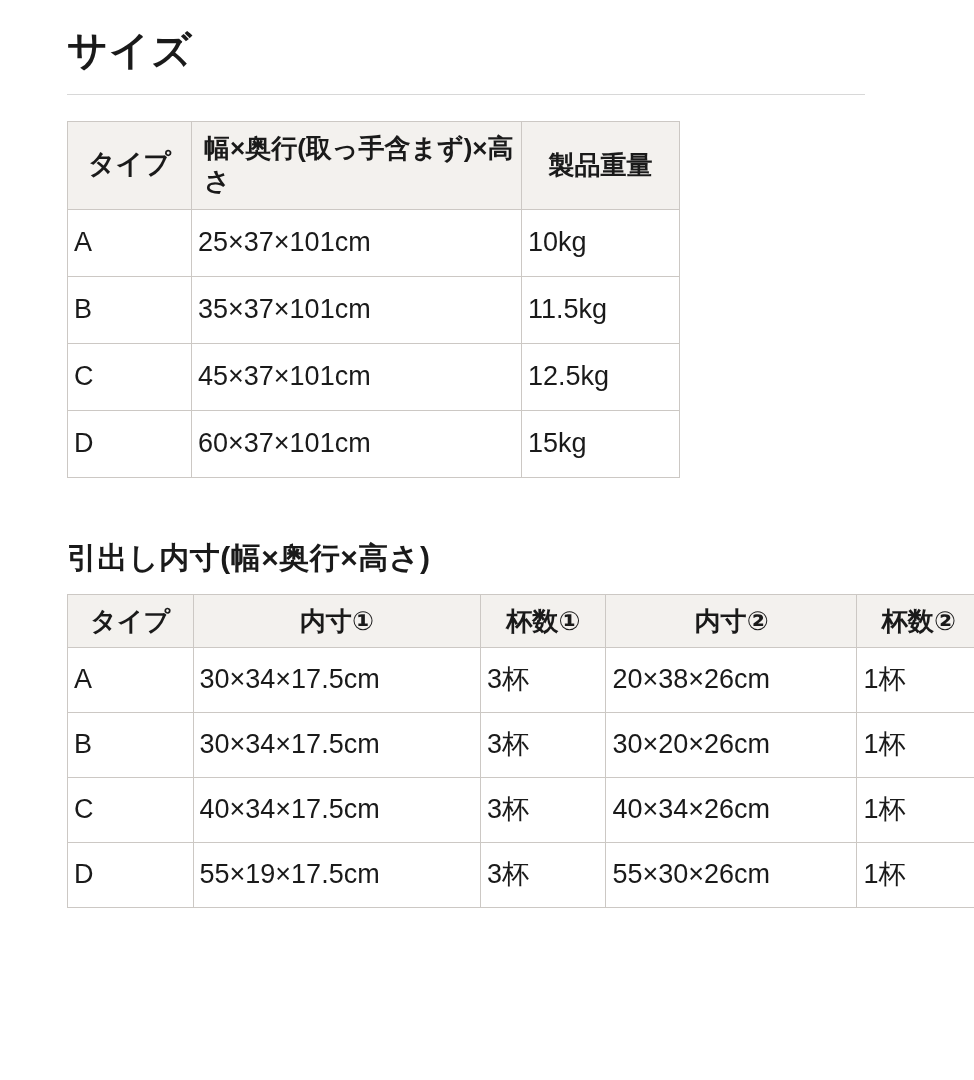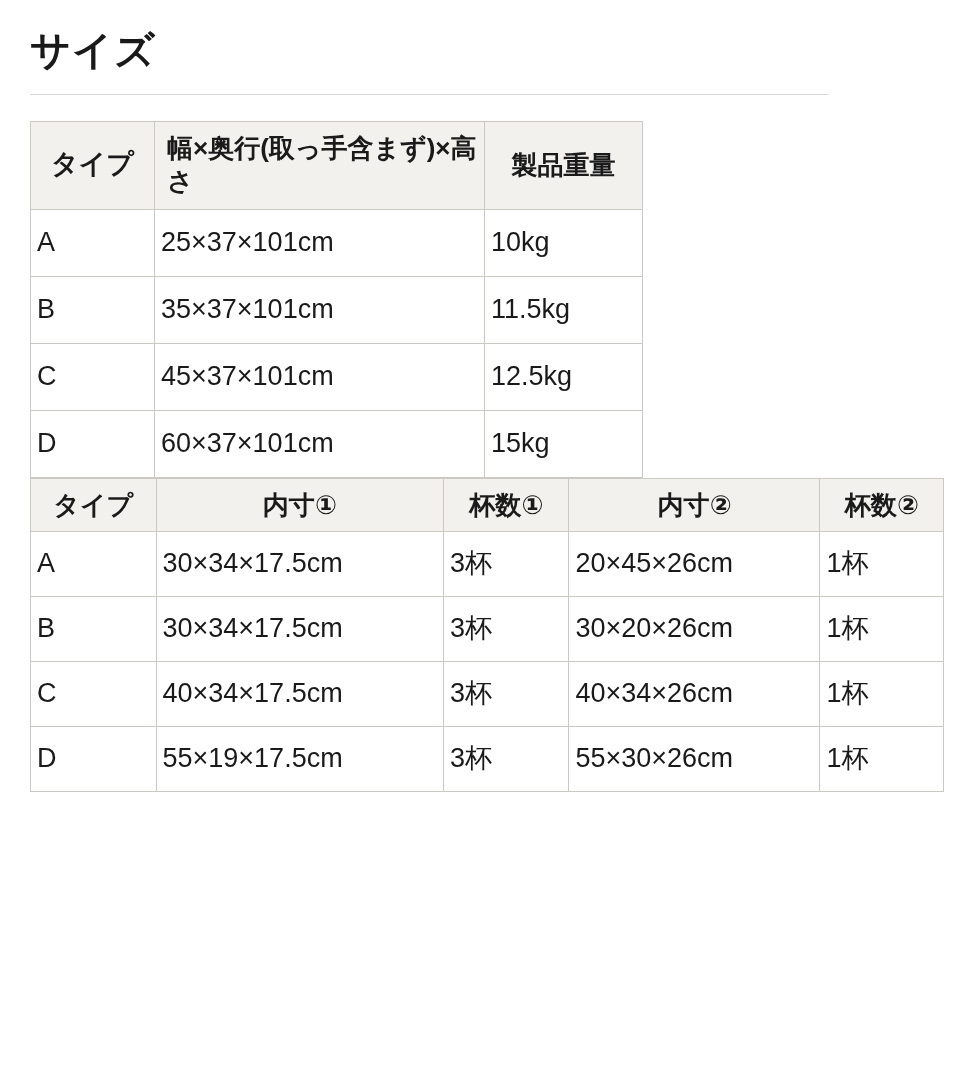--- a/index.html
+++ b/index.html
@@ -11,20 +11,21 @@
     width: 974px;
     min-height: 1080px;
     font-family: "Liberation Sans", "DejaVu Sans", sans-serif;
     color: #1a1a1a;
     -webkit-font-smoothing: antialiased;
   }
   .page {
     padding: 28px 30px 0 30px;
     box-sizing: border-box;
     width: 858px;
+    margin-left: 37px;
   }
   .page-title {
     font-size: 40px;
     font-weight: bold;
     letter-spacing: 1px;
     margin: 0 0 22px 0;
     line-height: 1.1;
   }
   .title-rule {
     border: 0;
@@ -123,20 +124,21 @@
         <td>12.5kg</td>
       </tr>
       <tr>
         <td>D</td>
         <td>60×37×101cm</td>
         <td>15kg</td>
       </tr>
     </tbody>
   </table>
 
+  <h2 class="section-heading second">引出し内寸(幅×奥行×高さ)</h2>
 
   <table class="spec drawer">
     <colgroup>
         <col class="d0">
         <col class="d1">
         <col class="d2">
         <col class="d3">
         <col class="d4">
       </colgroup>
     <thead>
@@ -146,21 +148,21 @@
         <th>杯数①</th>
         <th>内寸②</th>
         <th>杯数②</th>
       </tr>
     </thead>
     <tbody>
       <tr>
         <td>A</td>
         <td>30×34×17.5cm</td>
         <td>3杯</td>
-        <td>20×45×26cm</td>
+        <td>20×38×26cm</td>
         <td>1杯</td>
       </tr>
       <tr>
         <td>B</td>
         <td>30×34×17.5cm</td>
         <td>3杯</td>
         <td>30×20×26cm</td>
         <td>1杯</td>
       </tr>
       <tr>

